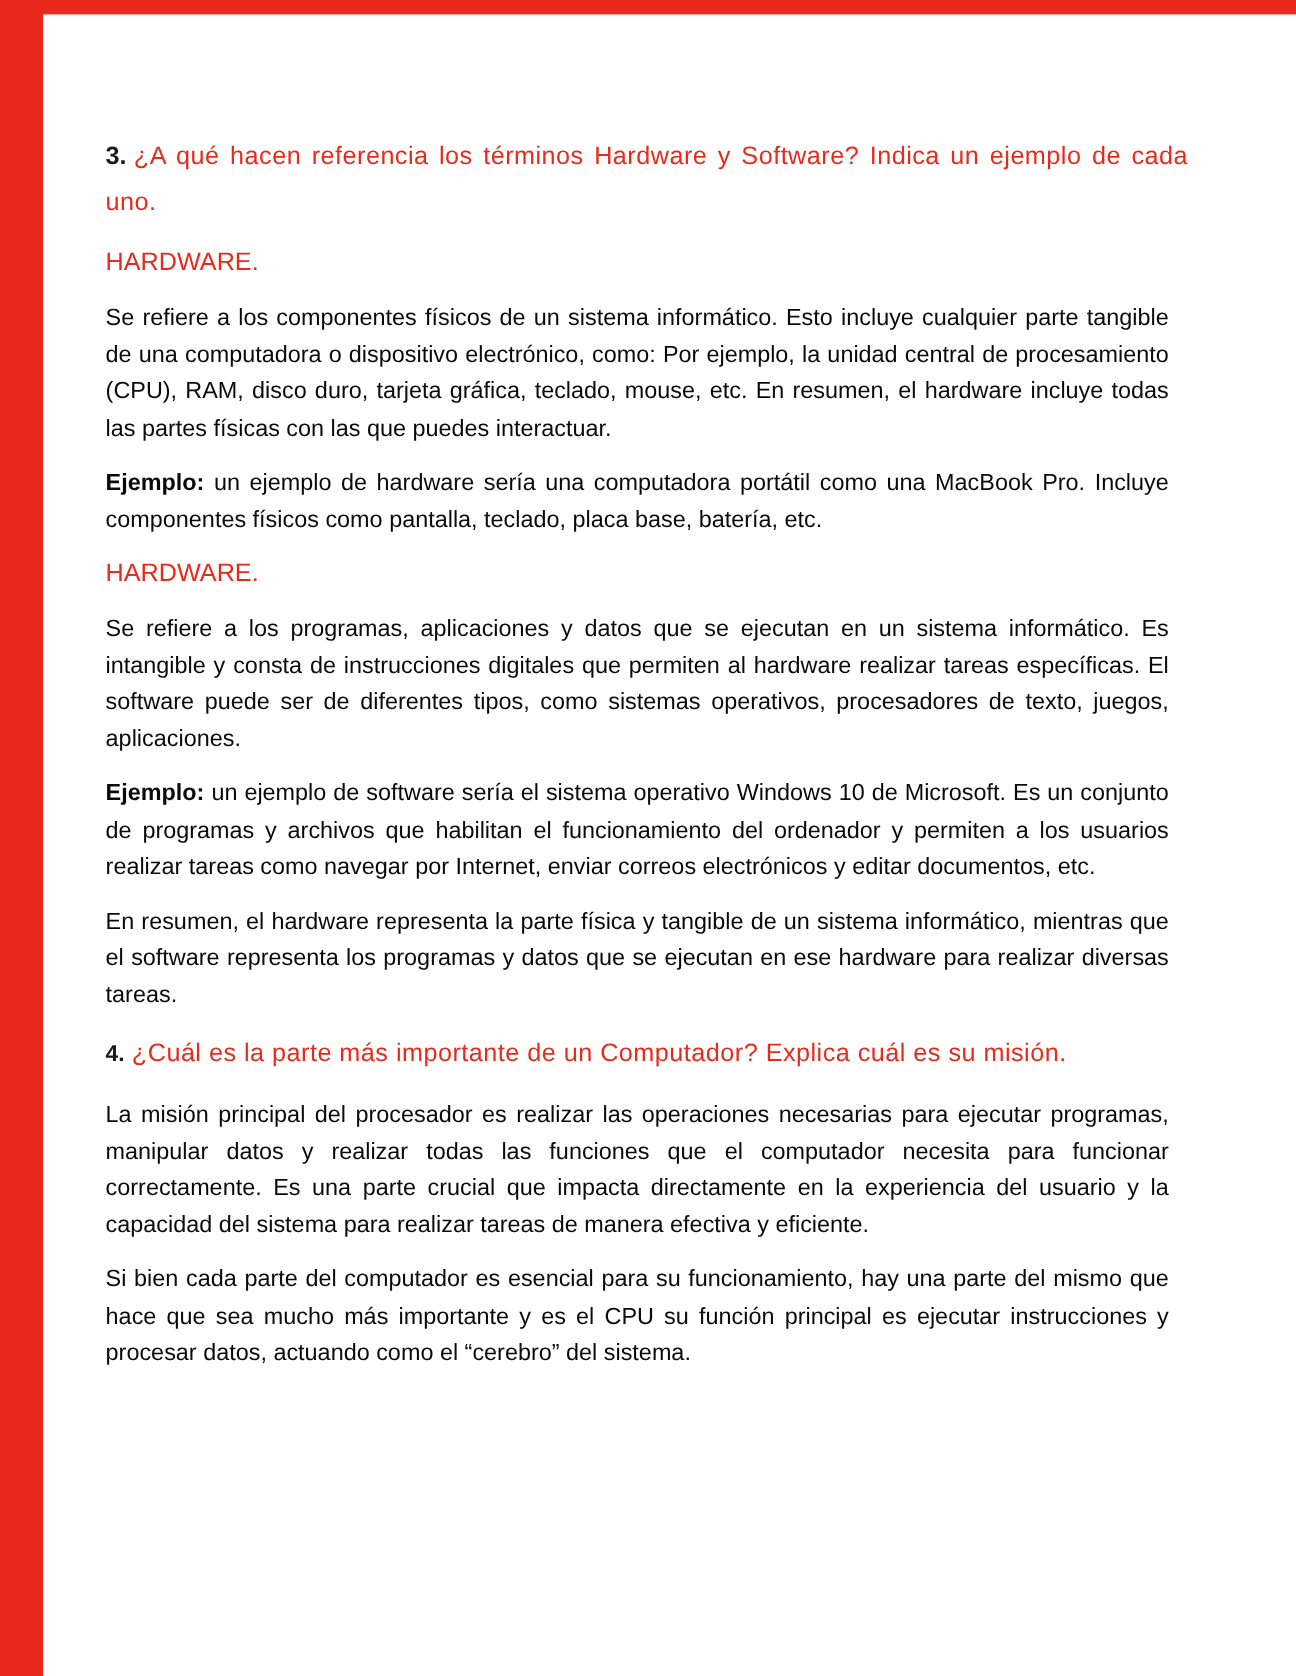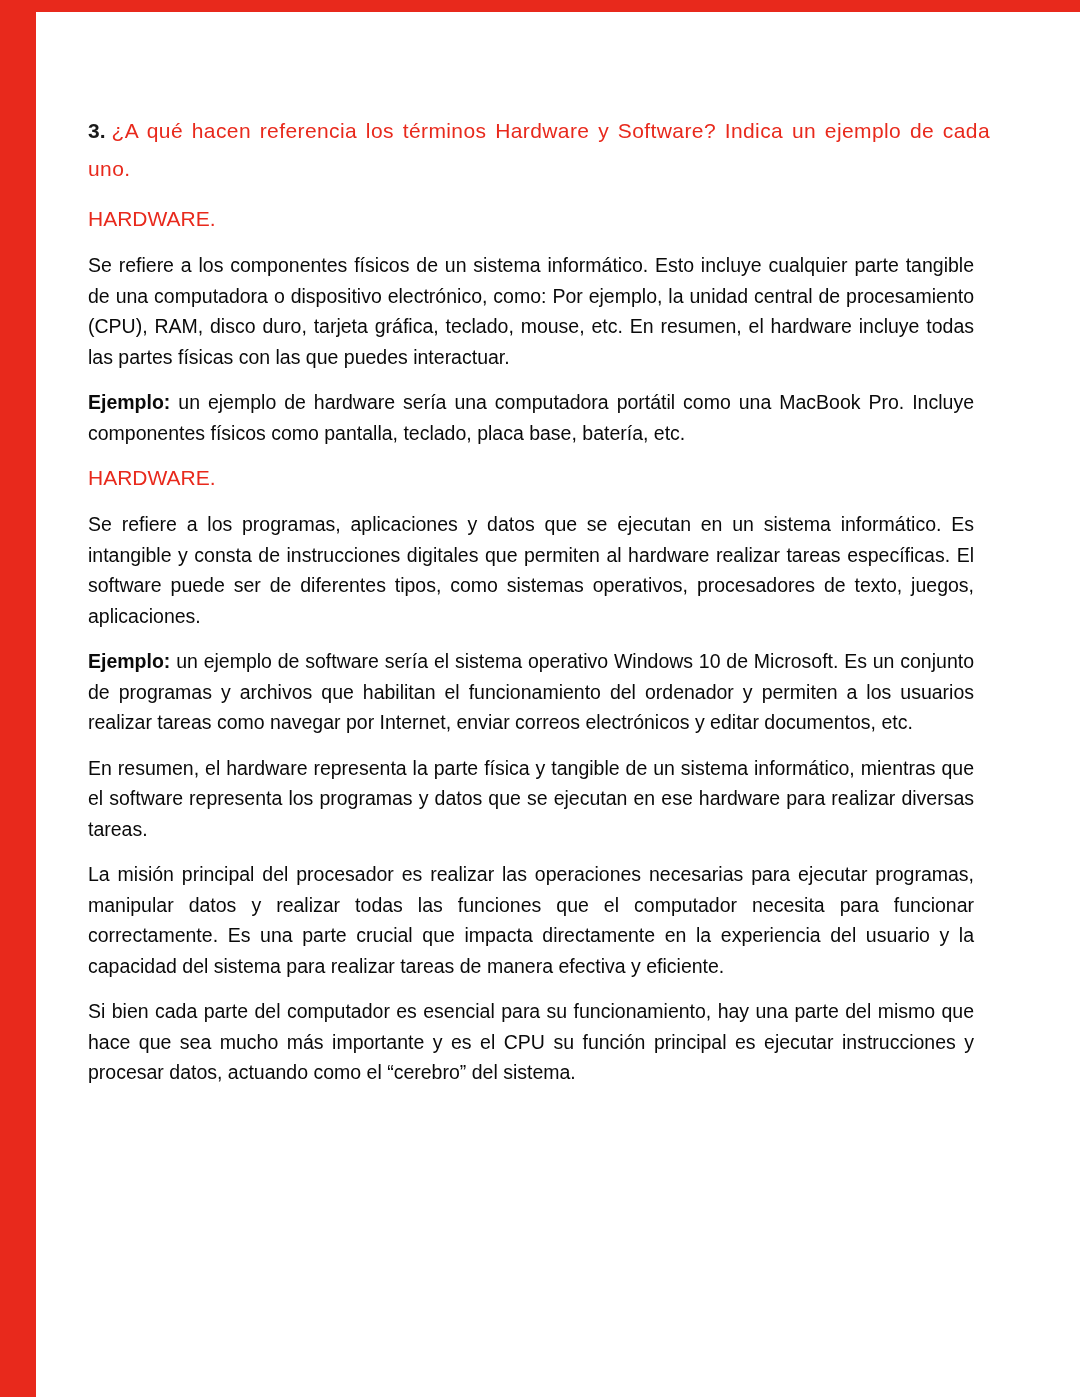--- a/index.html
+++ b/index.html
@@ -87,18 +87,19 @@
   <p class="body-par"><strong>Ejemplo:</strong><span> un ejemplo de hardware sería una computadora portátil como una MacBook Pro. Incluye componentes físicos como pantalla, teclado, placa base, batería, etc.</span></p>
 
   <h2 class="section-heading">HARDWARE.</h2>
 
   <p class="body-par">Se refiere a los programas, aplicaciones y datos que se ejecutan en un sistema informático. Es intangible y consta de instrucciones digitales que permiten al hardware realizar tareas específicas. El software puede ser de diferentes tipos, como sistemas operativos, procesadores de texto, juegos, aplicaciones.</p>
 
   <p class="body-par"><strong>Ejemplo:</strong><span> un ejemplo de software sería el sistema operativo Windows 10 de Microsoft. Es un conjunto de programas y archivos que habilitan el funcionamiento del ordenador y permiten a los usuarios realizar tareas como navegar por Internet, enviar correos electrónicos y editar documentos, etc.</span></p>
 
   <p class="body-par">En resumen, el hardware representa la parte física y tangible de un sistema informático, mientras que el software representa los programas y datos que se ejecutan en ese hardware para realizar diversas tareas.</p>
 
+  <p class="question q4"><strong class="qnum">4.</strong><span class="qtext">¿Cuál es la parte más importante de un Computador? Explica cuál es su misión.</span></p>
 
   <p class="body-par">La misión principal del procesador es realizar las operaciones necesarias para ejecutar programas, manipular datos y realizar todas las funciones que el computador necesita para funcionar correctamente. Es una parte crucial que impacta directamente en la experiencia del usuario y la capacidad del sistema para realizar tareas de manera efectiva y eficiente.</p>
 
   <p class="body-par">Si bien cada parte del computador es esencial para su funcionamiento, hay una parte del mismo que hace que sea mucho más importante y es el CPU su función principal es ejecutar instrucciones y procesar datos, actuando como el “cerebro” del sistema.</p>
 
 </main>
 
 </body></html>

